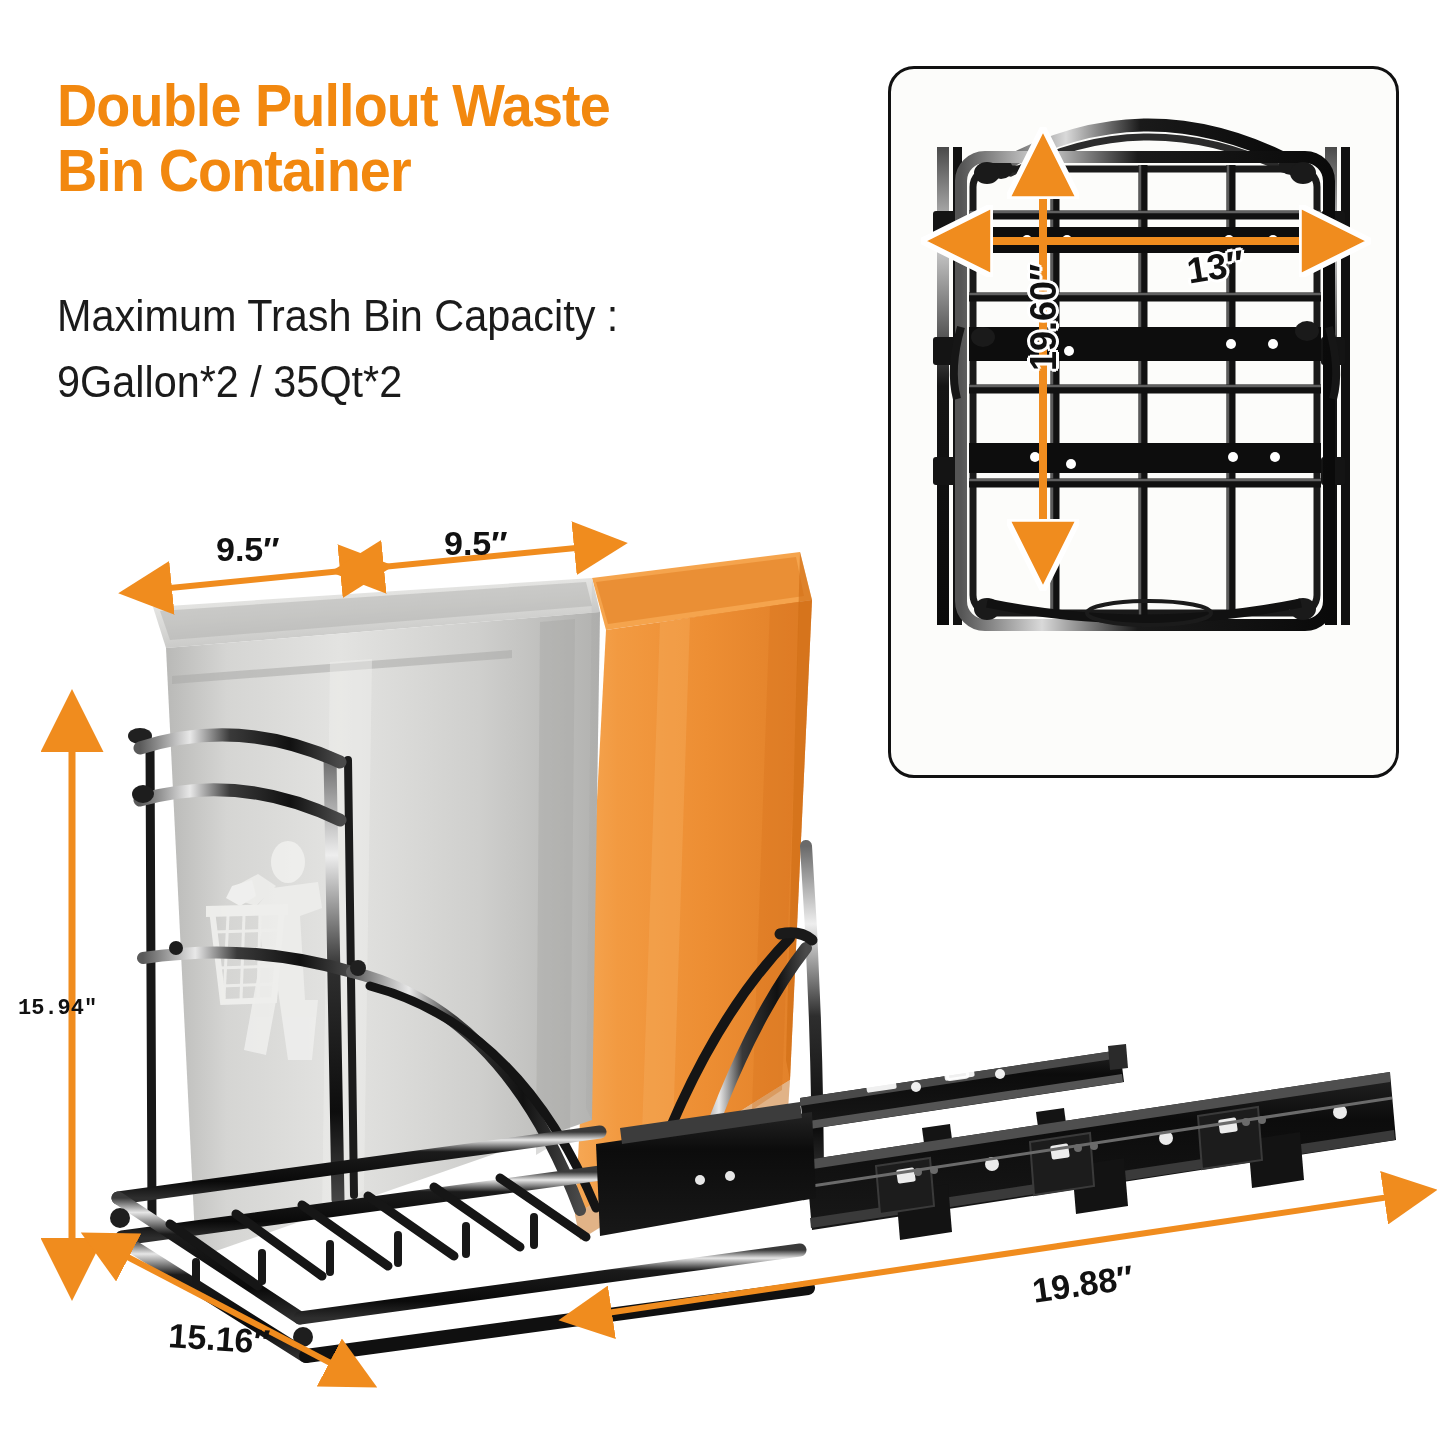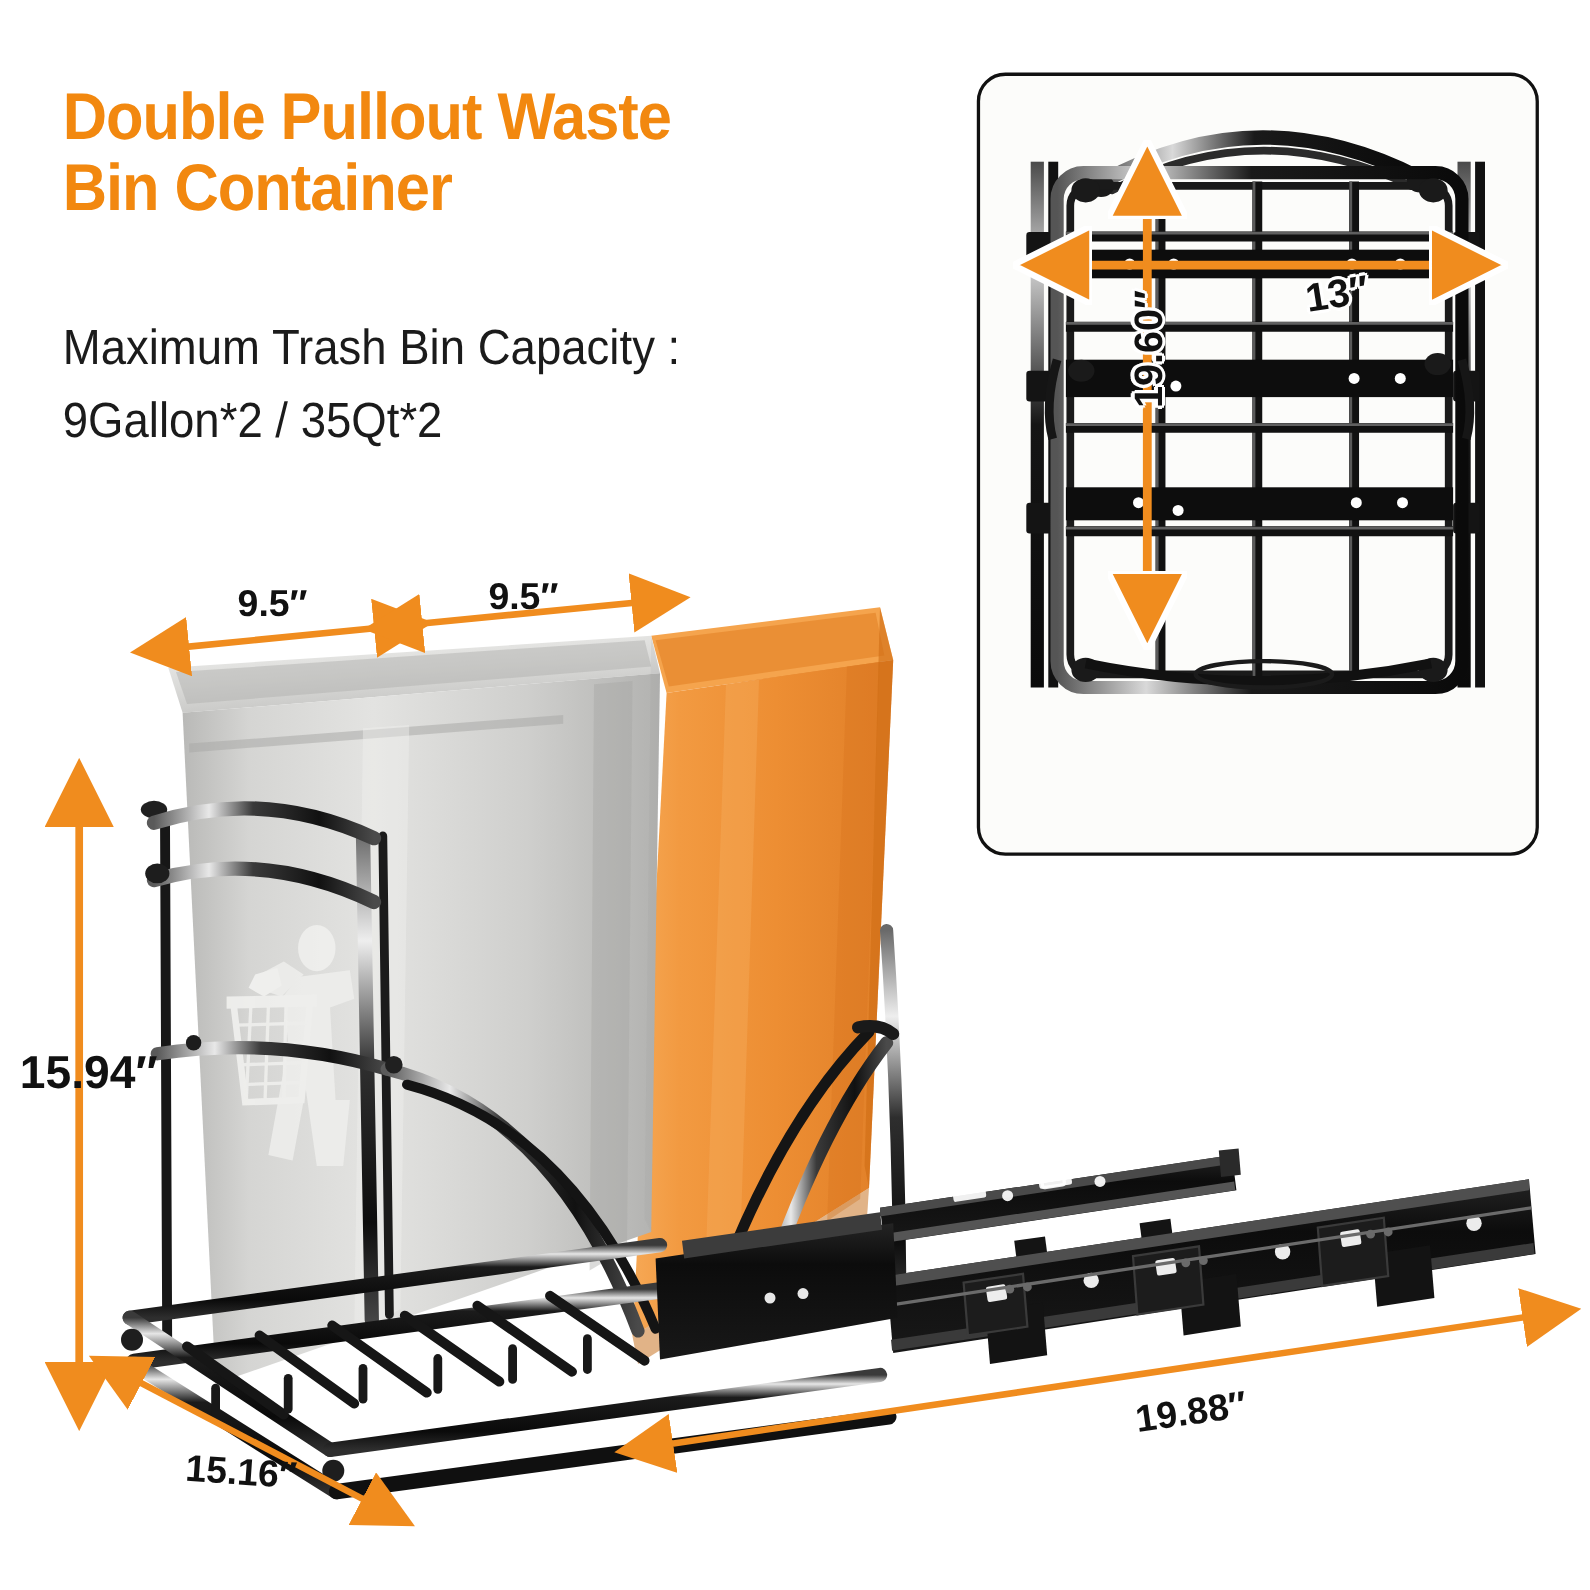--- a/index.html
+++ b/index.html
@@ -332,21 +332,21 @@
       <line x1="118" y1="1252" x2="340" y2="1368" stroke="#F08C1E" stroke-width="6" marker-start="url(#ahL)" marker-end="url(#ahR)"></line>
 
       <line x1="600" y1="1314" x2="1396" y2="1196" stroke="#F08C1E" stroke-width="6" marker-start="url(#ahL)" marker-end="url(#ahR)"></line>
     </g>
   </svg>
 
   <div class="dimlabel" style="left:216px;top:530px;font-size:34px;">9.5″</div>
 
   <div class="dimlabel" style="left:444px;top:524px;font-size:34px;">9.5″</div>
 
-  <div class="dimlabel" style="left:18px;top:951px;font-size:42px;">15.94″</div>
+  <div class="dimlabel" style="left:18px;top:996px;font-size:22px;font-family:Liberation Mono, monospace;">15.94″</div>
 
   <div class="dimlabel" style="left:170px;top:1316px;font-size:34px;transform:rotate(4deg);transform-origin:left top;">15.16″</div>
 
   <div class="dimlabel" style="left:1030px;top:1272px;font-size:34px;transform:rotate(-8deg);transform-origin:left top;">19.88″</div>
 
   <div id="inset">
     <svg width="505" height="706" viewBox="0 0 505 706">
       <defs>
         <linearGradient id="gWire" x1="0" y1="0" x2="1" y2="0">
           <stop offset="0%" stop-color="#555"></stop>

